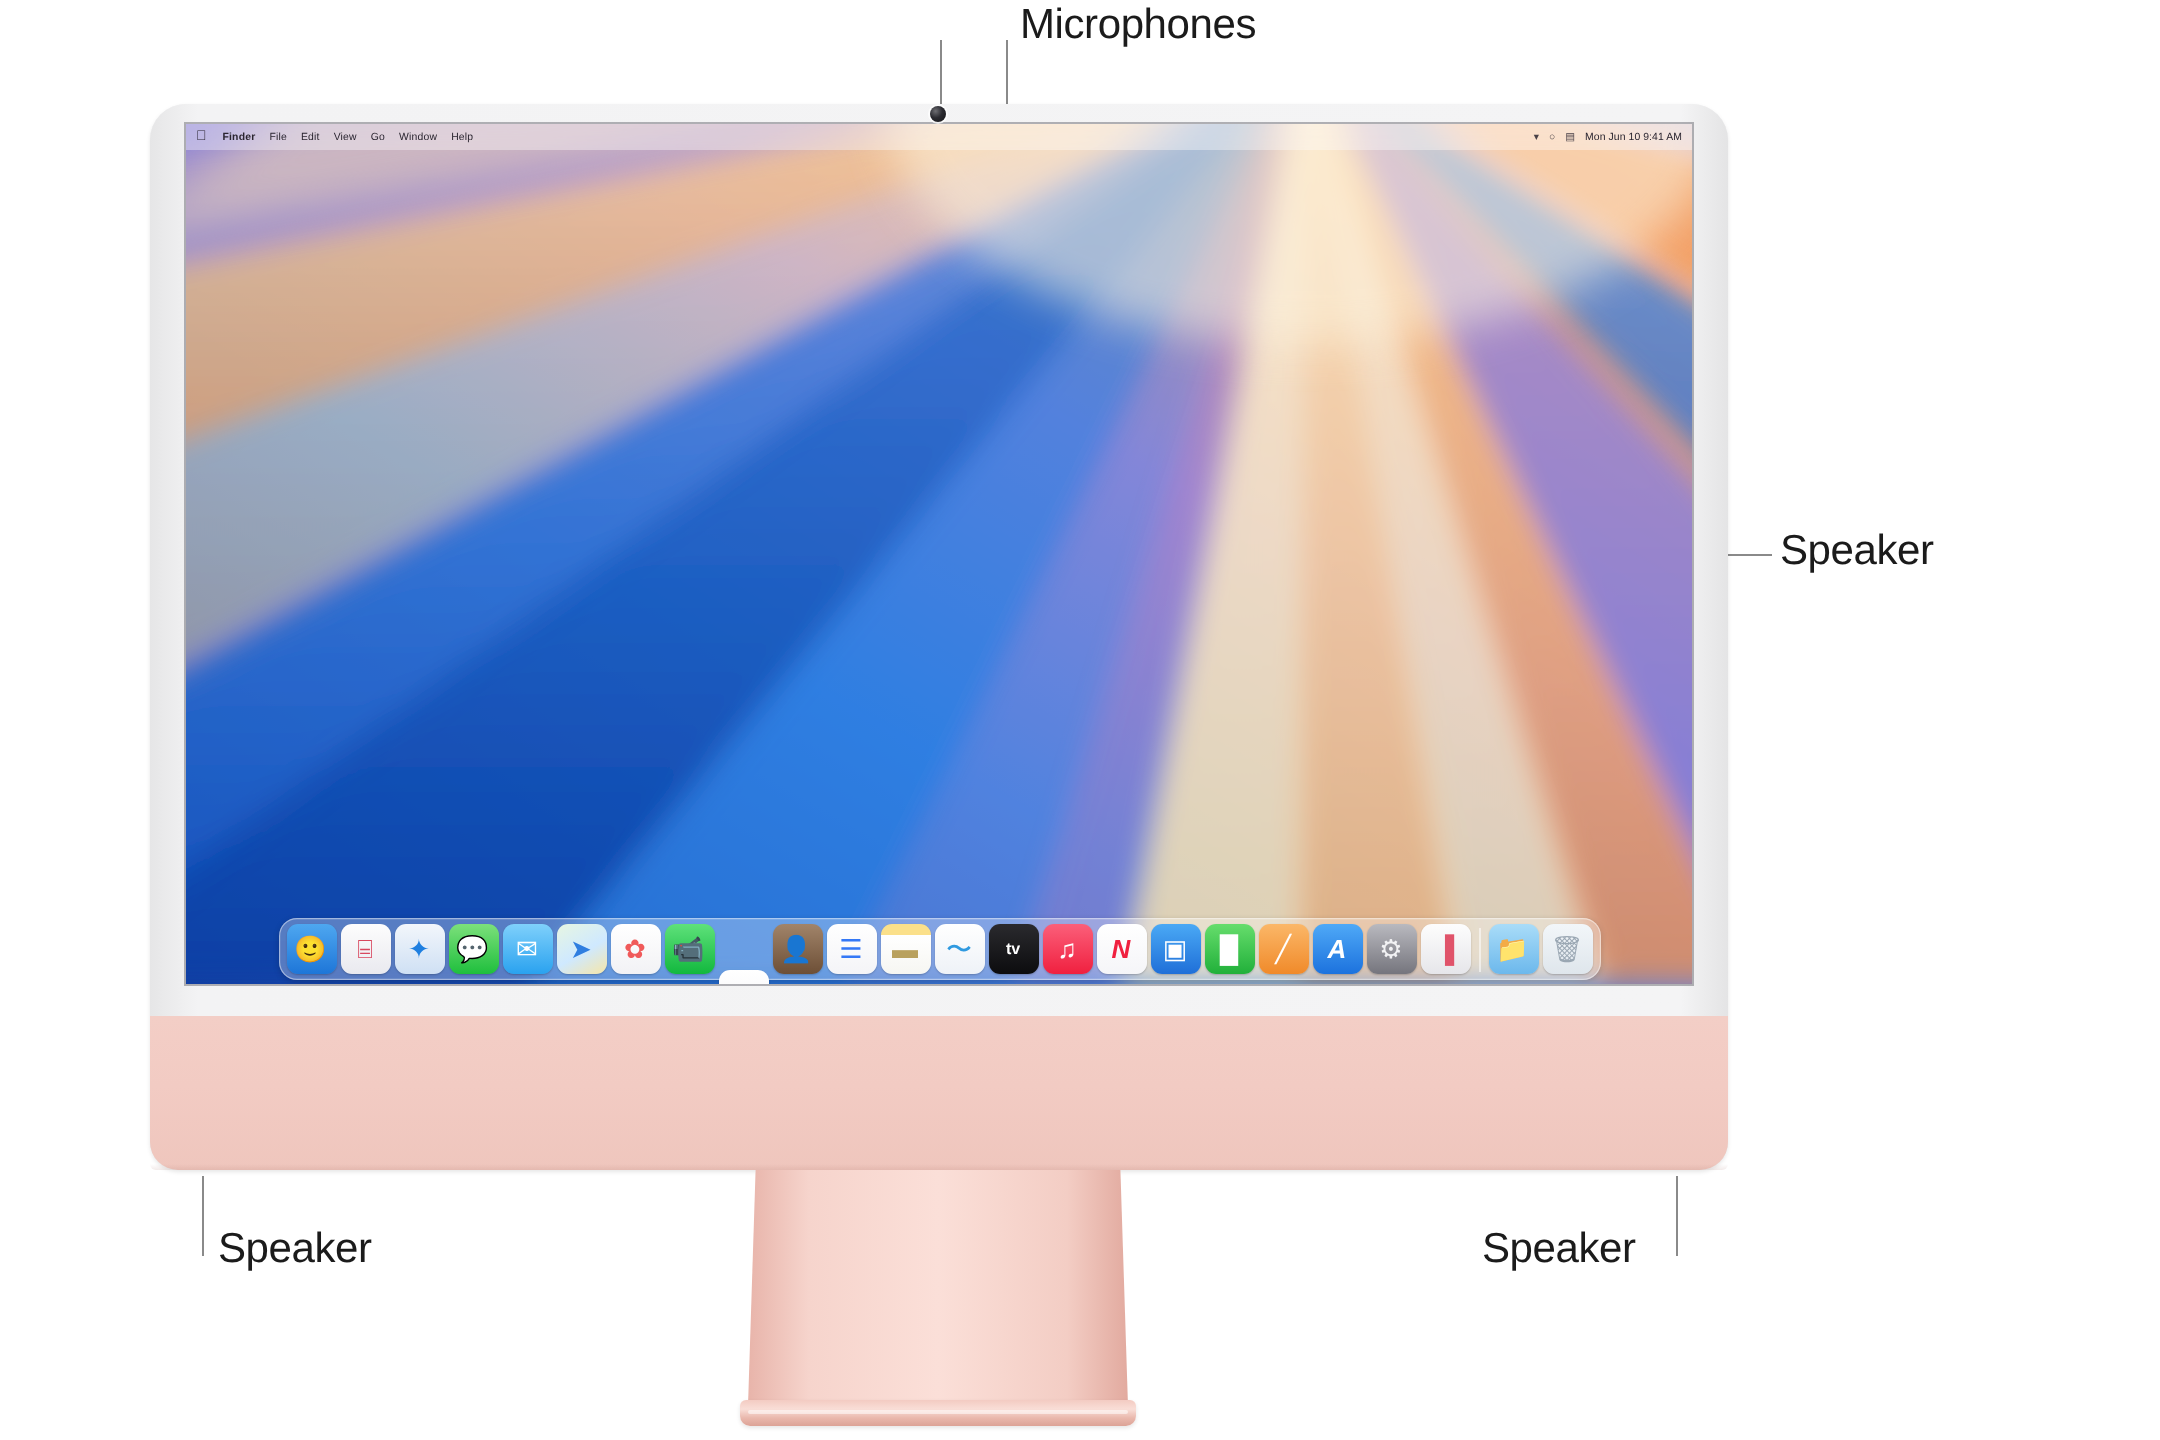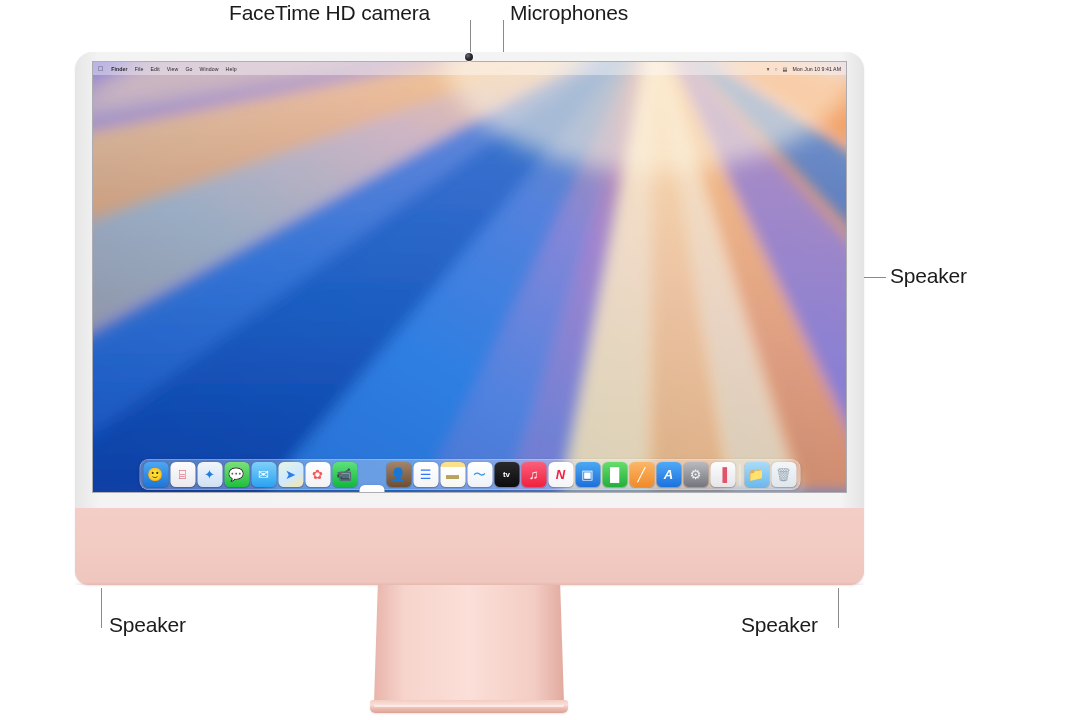--- a/index.html
+++ b/index.html
@@ -144,21 +144,20 @@
   #stand-base::after{
     content:"";position:absolute;left:4px;right:4px;top:5px;height:2px;
     background:rgba(255,255,255,0.55);border-radius:2px;
   }
 </style>
 </head>
 <body>
 
 <div id="stage">
 
-  <div class="callout" style="left:229px; top:1px;">FaceTime HD camera</div>
   <div class="leader-v" style="left:470px; top:20px; height:37px;"></div>
 
   <div class="callout" style="left:510px; top:1px;">Microphones</div>
   <div class="leader-v" style="left:503px; top:20px; height:33px;"></div>
 
   <div class="callout" style="left:890px; top:264px;">Speaker</div>
   <div class="leader-h" style="left:856px; top:277px; width:30px;"></div>
 
   <div class="callout" style="left:109px; top:613px;">Speaker</div>
   <div class="leader-v" style="left:101px; top:588px; height:40px;"></div>

